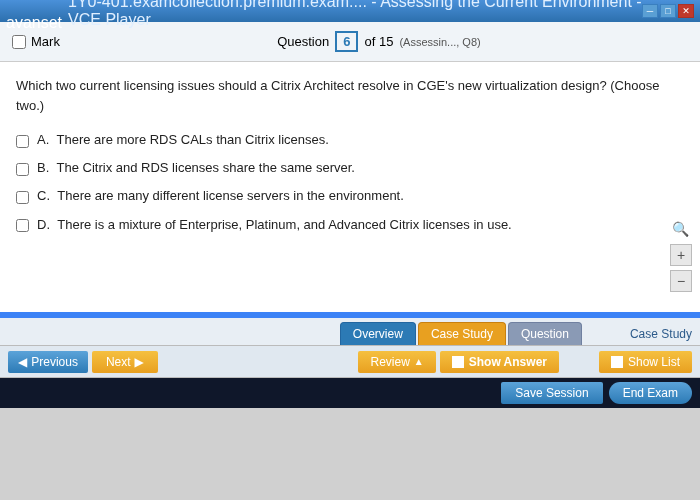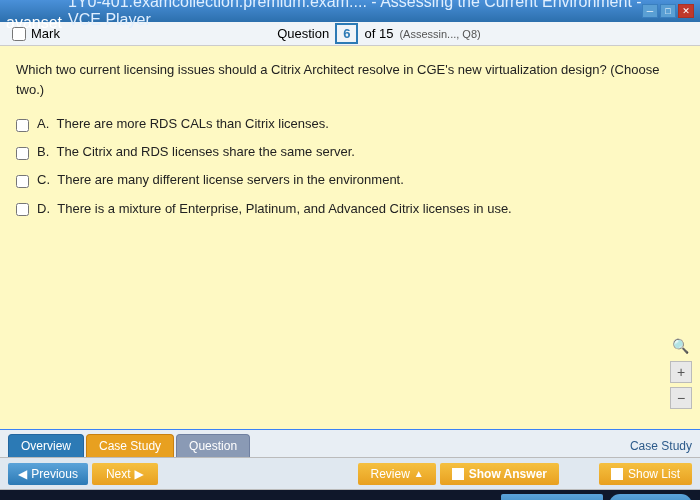--- a/index.html
+++ b/index.html
@@ -53,21 +53,21 @@
       align-items: center;
       justify-content: center;
       cursor: pointer;
     }
     .win-btn.close { background: #c0392b; border-color: #a93226; }
 
     
     .question-header {
       background: #f0f4f8;
       border-bottom: 1px solid #ccc;
-      height: 24px;
+      height: 40px;
       display: flex;
       align-items: center;
       padding: 0 12px;
       gap: 10px;
     }
     .mark-checkbox {
       display: flex;
       align-items: center;
       gap: 5px;
       font-size: 13px;
@@ -89,26 +89,26 @@
       padding: 1px 6px;
       font-size: 13px;
     }
     .q-meta {
       color: #555;
       font-size: 11px;
     }
 
     
     .content-area {
-      background: #fef9c3;
+      background: #ffffff;
       margin: 0;
       padding: 14px 16px;
-      height: 384px;
+      height: 256px;
       overflow-y: auto;
-      border-bottom: 1px solid #3b82f6;
+      border-bottom: 6px solid #3b82f6;
       position: relative;
     }
     .question-text {
       font-size: 13px;
       color: #222;
       margin-bottom: 16px;
       line-height: 1.5;
     }
     .answer-option {
       display: flex;
@@ -157,21 +157,21 @@
     }
 
     
     .tabs-area {
       background: #e8eef4;
       height: 28px;
       display: flex;
       align-items: flex-end;
       padding: 0 8px;
       border-bottom: 1px solid #bbb;
-      justify-content: space-between;
+      justify-content: flex-end;
       gap: 48px;
     }
     .tabs-left {
       display: flex;
       gap: 2px;
       align-items: flex-end;
     }
     .tab {
       padding: 4px 12px;
       font-size: 12px;

